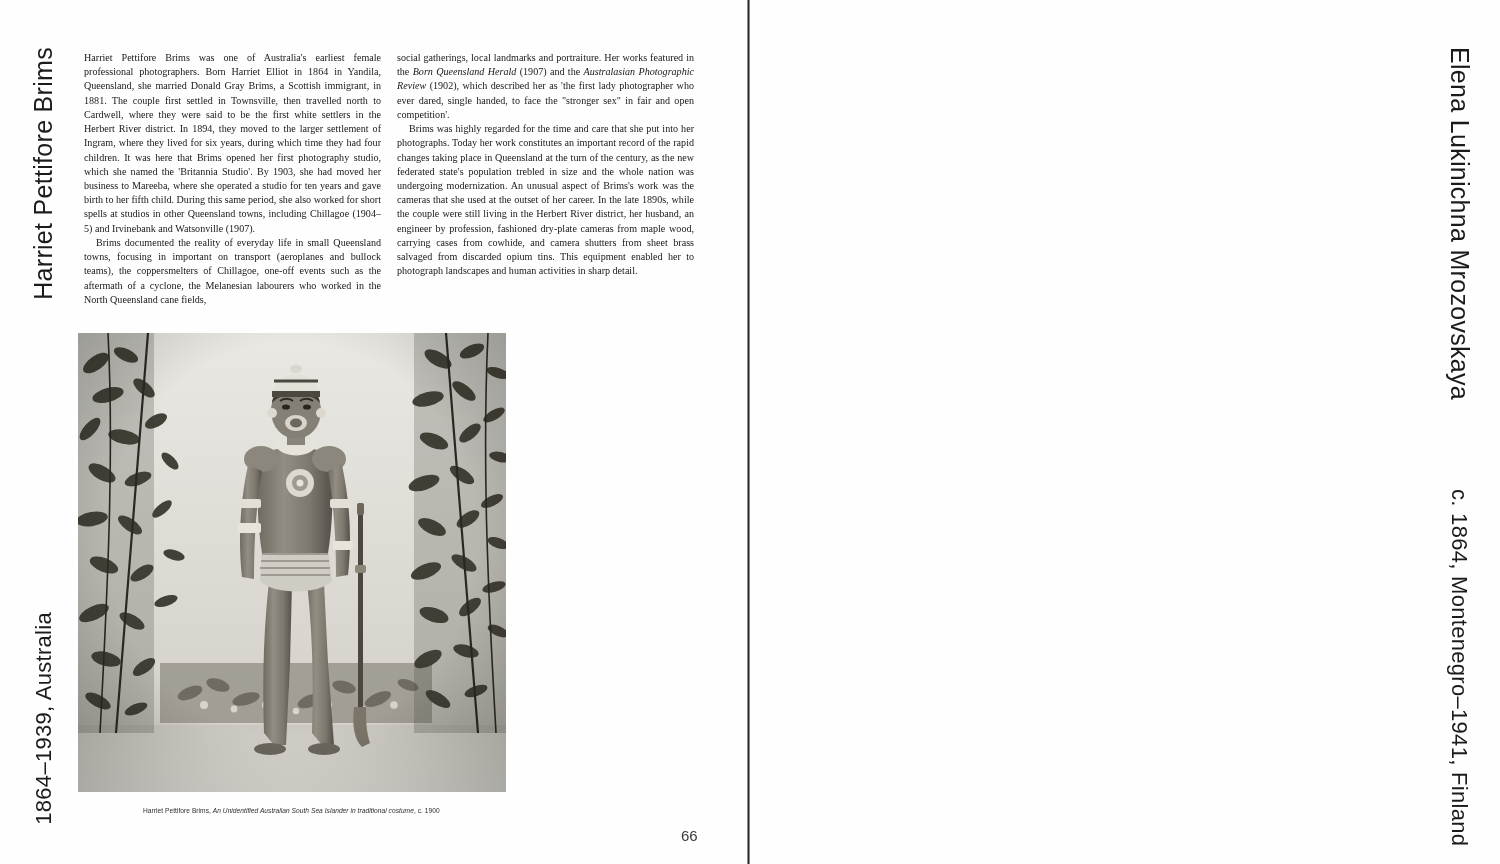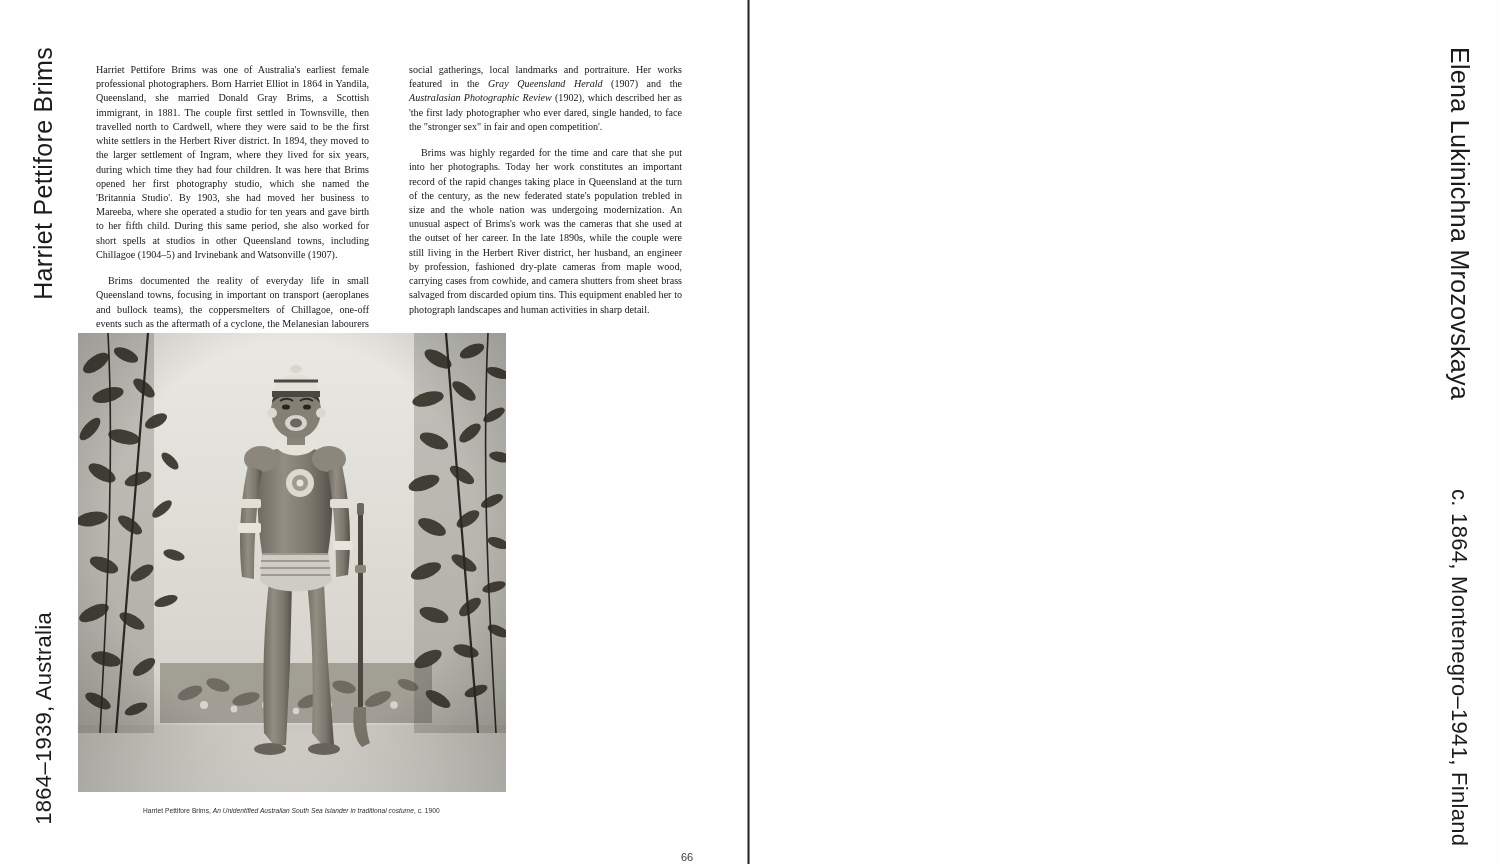--- a/index.html
+++ b/index.html
@@ -84,35 +84,34 @@
   
   .col {
     position: absolute;
     font-family: "Liberation Serif", serif;
     font-size: 10.1px;
     line-height: 14.22px;
     text-align: justify;
     color: #17171a;
     hyphens: manual;
   }
-  .col p { margin: 12px; }
+  .col p { margin: 0; }
   .col p + p { text-indent: 12px; }
   .col i, .col em { font-style: italic; }
   .initials { font-family: "Liberation Sans", sans-serif; font-weight: bold; font-size: 8.8px; letter-spacing: 0.2px; }
 
   #left-col-1 { left: 84px;  top: 51px; width: 297px; }
   #left-col-2 { left: 397px; top: 51px; width: 297px; }
 
   
   .folio {
     position: absolute;
     font-family: "Liberation Sans", sans-serif;
-    font-size: 11px;
+    font-size: 15px;
     color: #3a3a3a;
-    margin-top: 24px;
   }
   #folio-left  { left: 681px; top: 827px; }
 
   
   .caption {
     position: absolute;
     font-family: "Liberation Sans", sans-serif;
     font-size: 6.6px;
     line-height: 10.5px;
     color: #2d2d2d;
@@ -151,21 +150,21 @@
     <div class="vtext left-up" id="photographer-name-left">Harriet Pettifore Brims</div>
 
     <div class="vtext left-up" id="dates-left">1864–1939, Australia</div>
 
     <div class="col" id="left-col-1">
       <p>Harriet Pettifore Brims was one of Australia's earliest female professional photographers. Born Harriet Elliot in 1864 in Yandila, Queensland, she married Donald Gray Brims, a Scottish immigrant, in 1881. The couple first settled in Townsville, then travelled north to Cardwell, where they were said to be the first white settlers in the Herbert River district. In 1894, they moved to the larger settlement of Ingram, where they lived for six years, during which time they had four children. It was here that Brims opened her first photography studio, which she named the 'Britannia Studio'. By 1903, she had moved her business to Mareeba, where she operated a studio for ten years and gave birth to her fifth child. During this same period, she also worked for short spells at studios in other Queensland towns, including Chillagoe (1904–5) and Irvinebank and Watsonville (1907).</p>
       <p>Brims documented the reality of everyday life in small Queensland towns, focusing in important on transport (aeroplanes and bullock teams), the coppersmelters of Chillagoe, one-off events such as the aftermath of a cyclone, the Melanesian labourers who worked in the North Queensland cane fields,</p>
     </div>
 
     <div class="col" id="left-col-2">
-      <p id="lc2p1">social gatherings, local landmarks and portraiture. Her works featured in the <i>Gray Queensland Herald</i> (1907) and the <i>Australasian Photographic Review</i> (1902), which described her as 'the first lady photographer who ever dared, single handed, to face the "stronger sex" in fair and open competition'.</p>
+      <p id="lc2p1">social gatherings, local landmarks and portraiture. Her works featured in the <i>Born Queensland Herald</i> (1907) and the <i>Australasian Photographic Review</i> (1902), which described her as 'the first lady photographer who ever dared, single handed, to face the "stronger sex" in fair and open competition'.</p>
       <p>Brims was highly regarded for the time and care that she put into her photographs. Today her work constitutes an important record of the rapid changes taking place in Queensland at the turn of the century, as the new federated state's population trebled in size and the whole nation was undergoing modernization. An unusual aspect of Brims's work was the cameras that she used at the outset of her career. In the late 1890s, while the couple were still living in the Herbert River district, her husband, an engineer by profession, fashioned dry-plate cameras from maple wood, carrying cases from cowhide, and camera shutters from sheet brass salvaged from discarded opium tins. This equipment enabled her to photograph landscapes and human activities in sharp detail.</p>
     </div>
 
     <div class="photo" id="photo-left">
       <svg viewBox="0 0 428 459" preserveAspectRatio="none" aria-hidden="true">
         <defs>
           <linearGradient id="bwWall" x1="0" y1="0" x2="0" y2="1">
             <stop offset="0%" stop-color="#e9e8e3"></stop>
             <stop offset="45%" stop-color="#dedcd5"></stop>
             <stop offset="100%" stop-color="#cfcdc5"></stop>

